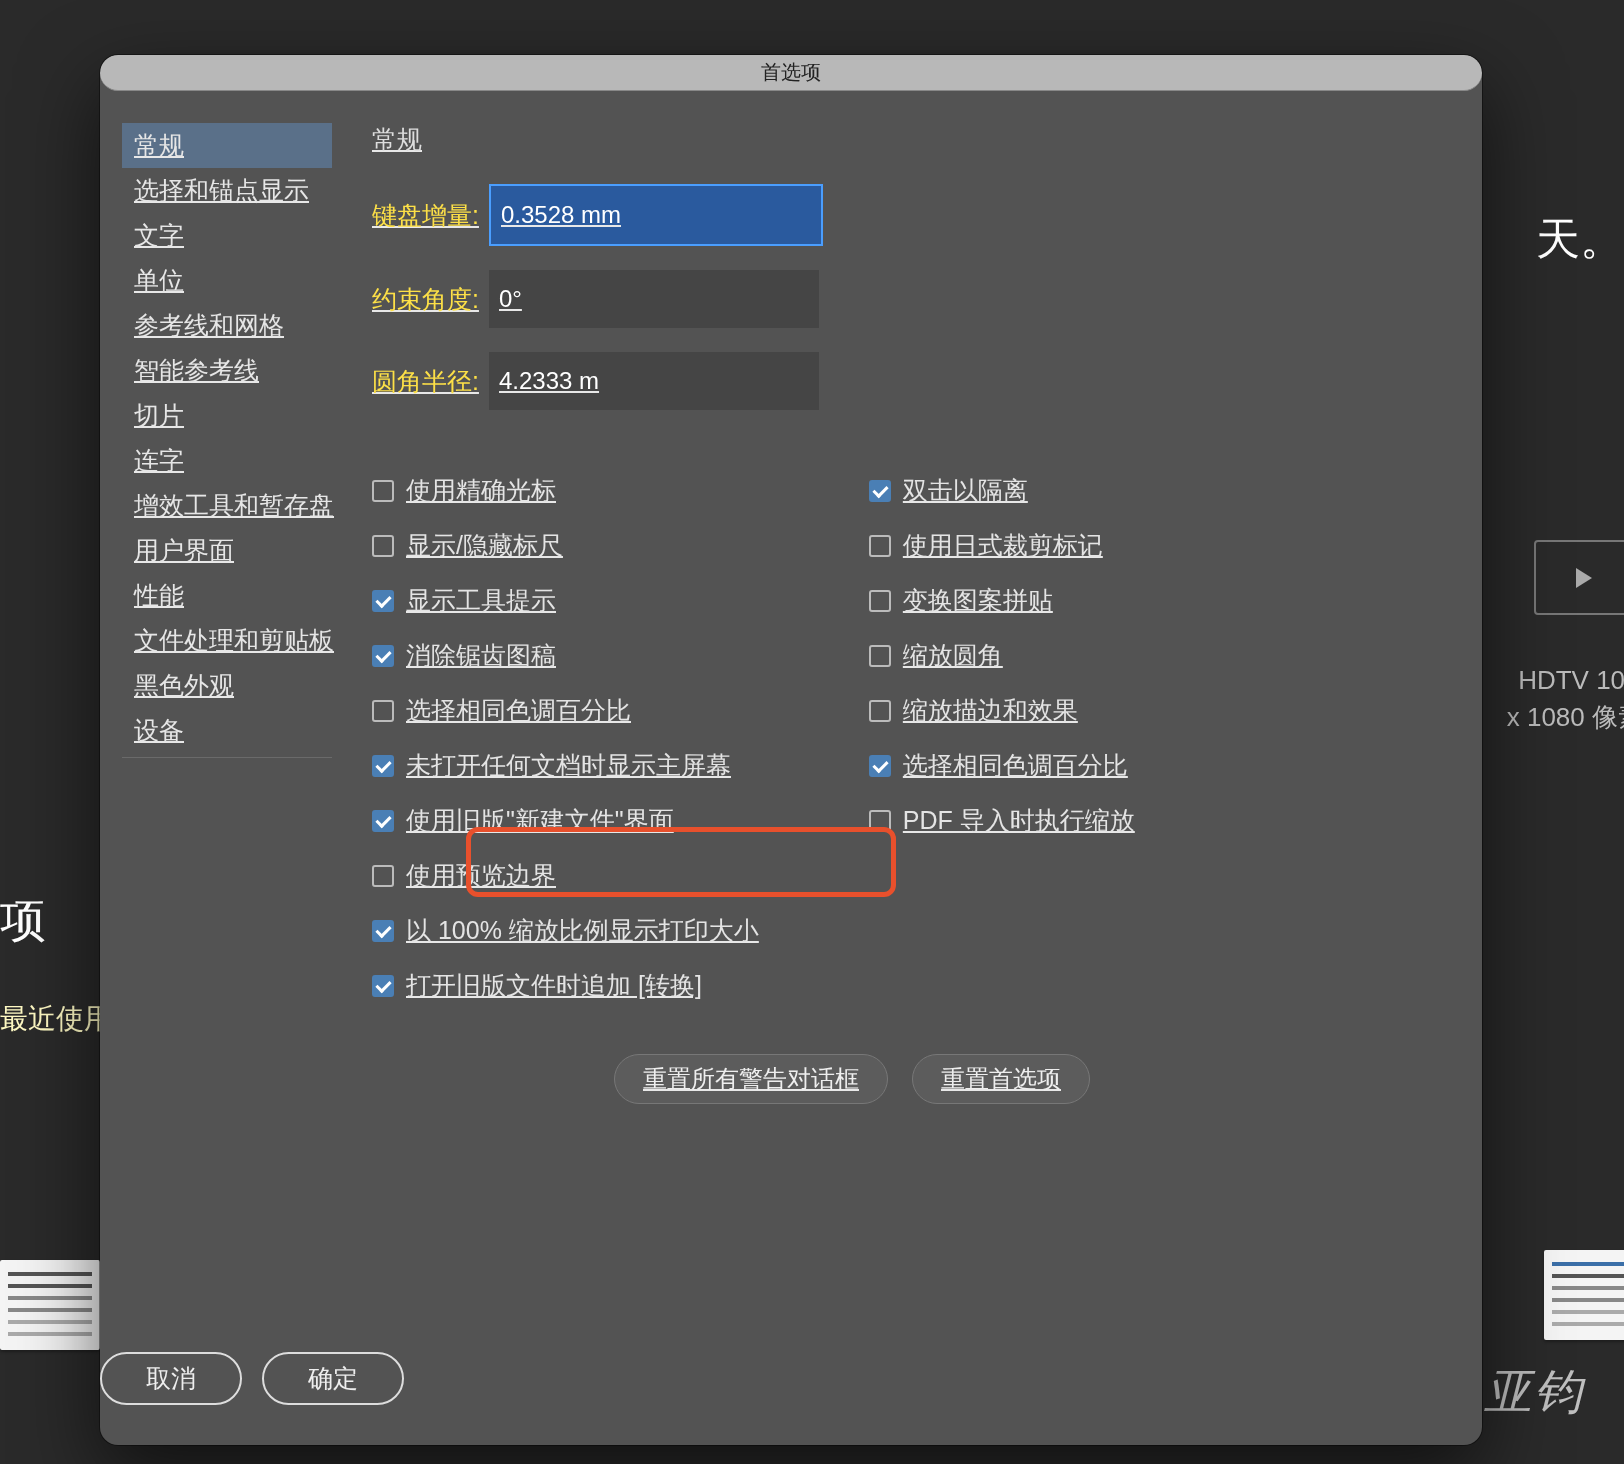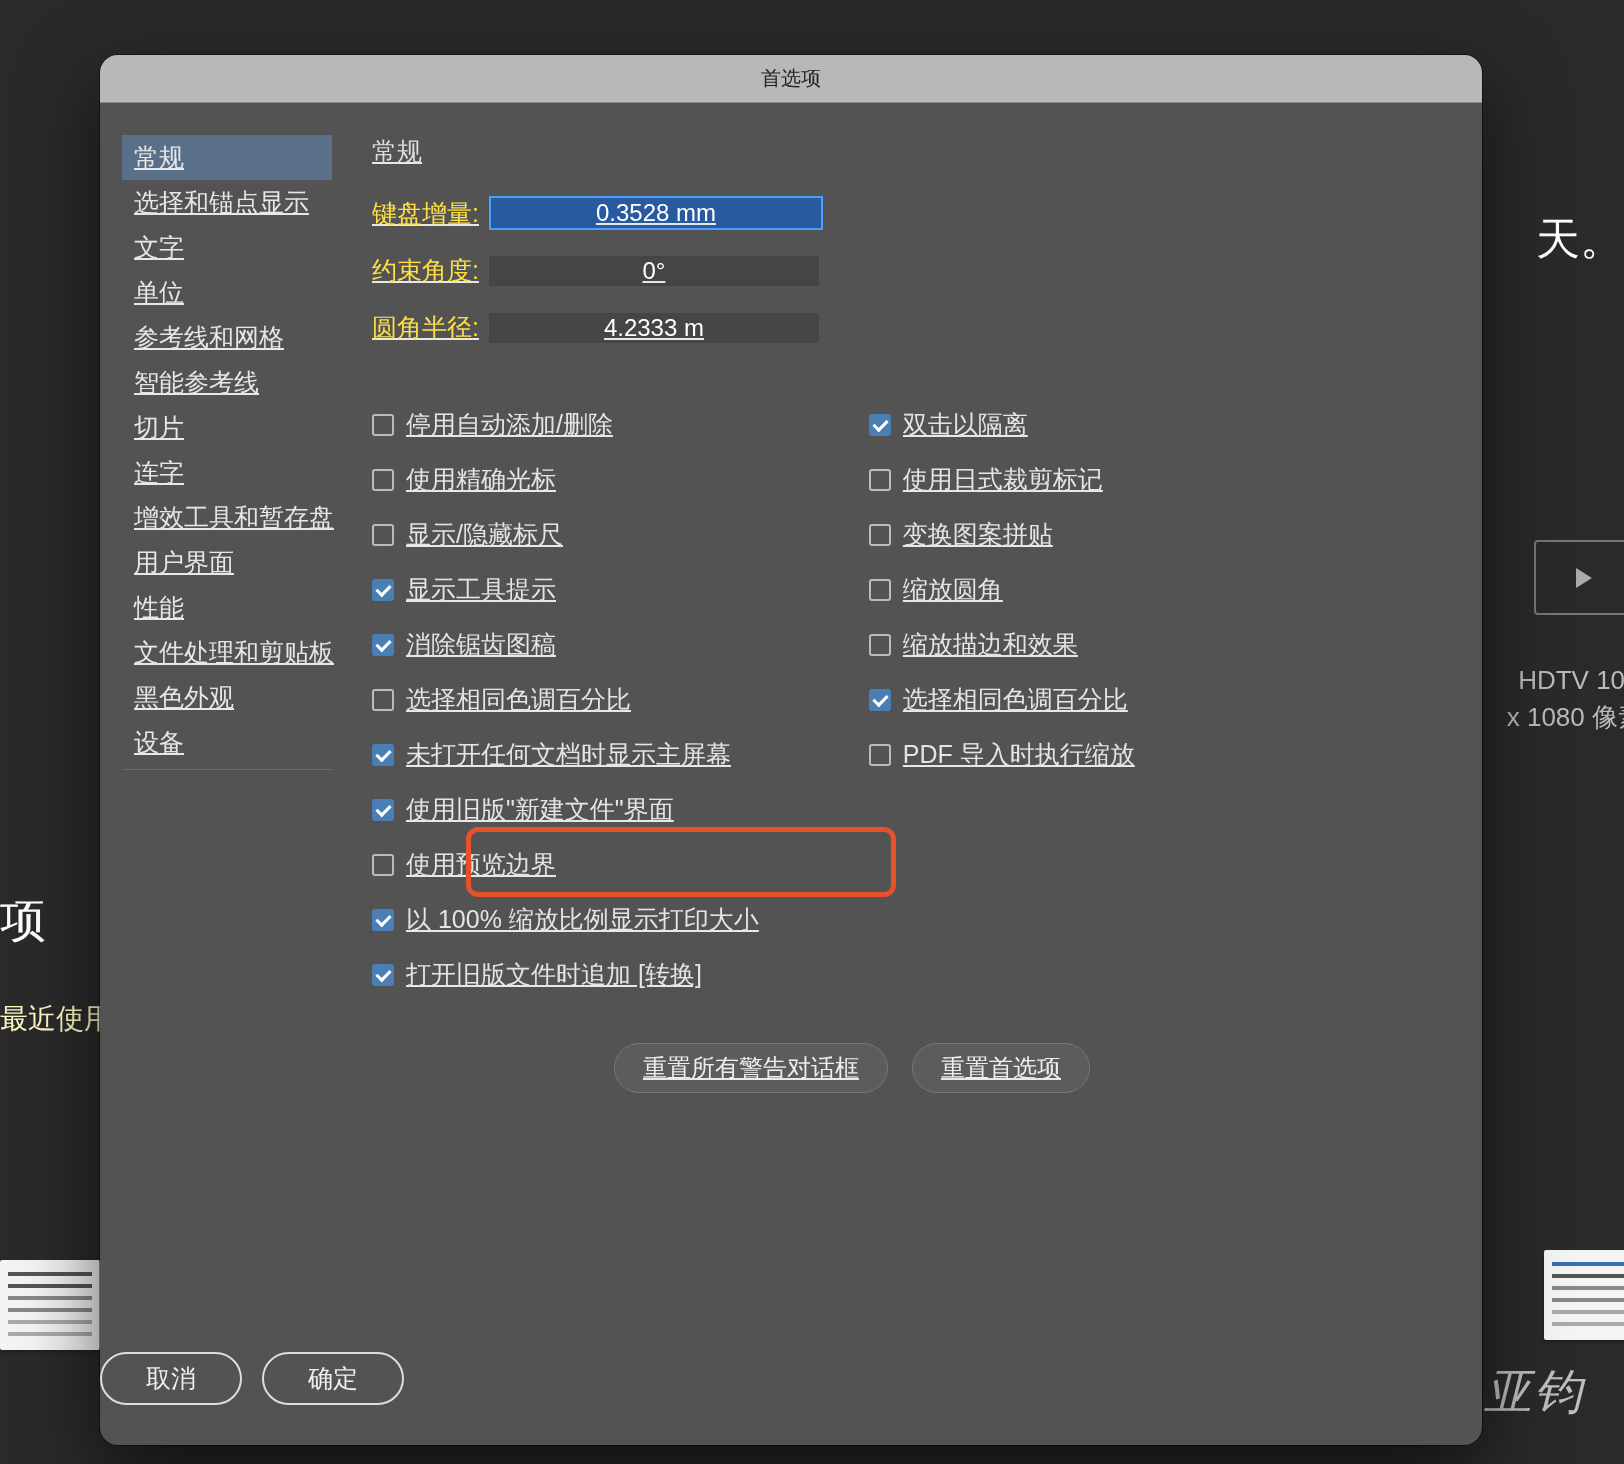--- a/index.html
+++ b/index.html
@@ -82,27 +82,28 @@
   height: 1390px;
   background: #535353;
   border-radius: 18px;
   box-shadow: 0 30px 80px rgba(0,0,0,.6), 0 0 0 1px rgba(0,0,0,.4);
   display: flex;
   flex-direction: column;
   overflow: hidden;
 }
 .titlebar {
   background: #b8b8b8;
-  height: 48px;
+  height: 36px;
   display: flex;
   align-items: center;
   justify-content: center;
   font-size: 20px;
   color: #222;
   border-bottom: 1px solid #888;
+  border-radius: 18px;
 }
 .dialog-body {
   flex: 1;
   display: flex;
   padding: 32px 30px 0 22px;
   text-decoration: underline;
 }
 .sidebar {
   width: 210px;
   flex-shrink: 0;
@@ -137,25 +138,24 @@
   margin-bottom: 24px;
 }
 .form-label {
   font-size: 25px;
   color: #fde047;
   margin-right: 10px;
 }
 .form-input {
   background: #454545;
   border: none;
-  padding: 1px 10px;
+  padding: 15px 10px;
   font-size: 24px;
   color: #fff;
   min-width: 110px;
-  text-align: center;
 }
 .form-input.highlighted {
   background: #2a5a9e;
   border: 2px solid #4a9eff;
   color: #fff;
 }
 .form-input.wide { min-width: 140px; }
 .checks-zone {
   display: flex;
   gap: 110px;
@@ -276,24 +276,20 @@
       </div>
       <div class="form-row">
         <span class="form-label">圆角半径:</span>
         <input class="form-input wide" value="4.2333 m" style="">
       </div>
 
       <div class="checks-zone">
         <div class="check-col" id="col-left">
             <div class="check-row">
               <span class="checkbox"></span>
-              <span>停用自动添加/删除</span>
-            </div>
-            <div class="check-row">
-              <span class="checkbox"></span>
               <span>使用精确光标</span>
             </div>
             <div class="check-row">
               <span class="checkbox"></span>
               <span>显示/隐藏标尺</span>
             </div>
             <div class="check-row">
               <span class="checkbox checked"></span>
               <span>显示工具提示</span>
             </div>

